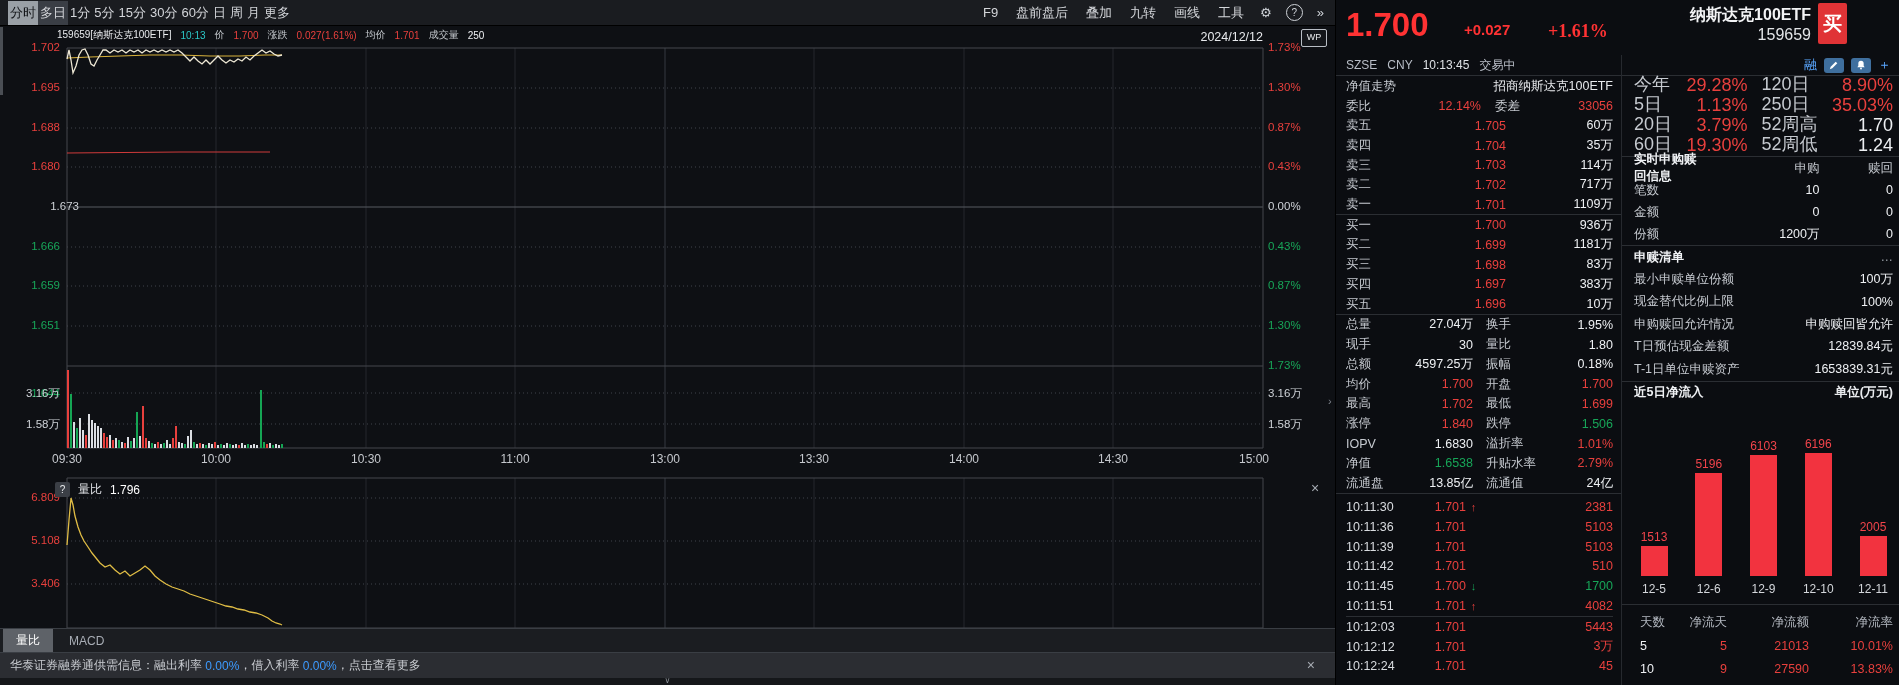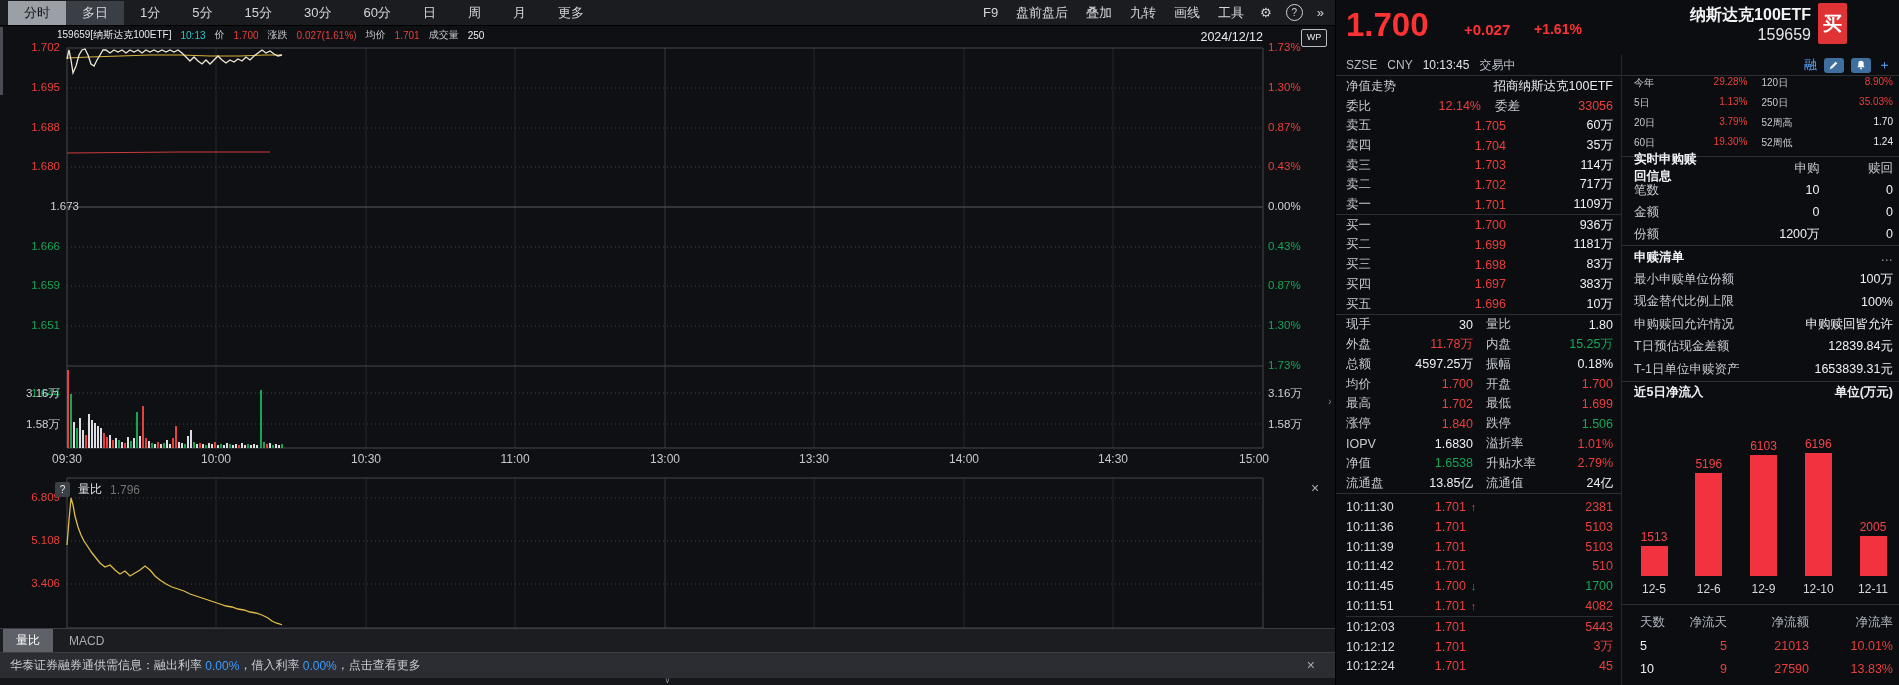--- a/index.html
+++ b/index.html
@@ -1,20 +1,20 @@
 <!DOCTYPE html>
 <html><head>
 <meta charset="utf-8">
 <style>
 html,body{margin:0;padding:0;background:#000;}
 .app{position:relative;width:1899px;height:685px;background:#0c0e12;font-family:"Liberation Sans","DejaVu Sans",sans-serif;color:#d8dadf;overflow:hidden;}
 
 .left{position:absolute;left:0;top:0;width:1335px;height:685px;background:#0e1014;}
 .topbar{position:absolute;top:0;left:0;width:1335px;height:26px;background:#1a1c20;display:flex;align-items:center;font-size:13px;border-bottom:1px solid #000;box-sizing:border-box;padding-left:8px;z-index:5;}
-.tb-tab{padding:3px 16px;color:#d4d6da;}
+.tb-tab{padding:3px 2px;color:#d4d6da;}
 .tb-tab.active{background:#9aa0a6;color:#121418;}
 .tb-tab.mode{background:#3a3e45;}
 .tb-right{margin-left:auto;display:flex;align-items:center;padding-right:4px;}
 .tb-tool{padding:3px 9px;color:#d4d6da;}
 .tb-ico{padding:3px 7px;color:#cfd3d8;font-size:13px;}
 .help-circle{display:inline-block;width:15px;height:15px;border:1px solid #cfd3d8;border-radius:50%;text-align:center;line-height:15px;font-size:10px;}
 .chart-header{position:absolute;top:28px;left:57px;display:flex;gap:9px;font-size:10px;align-items:center;z-index:3;white-space:nowrap;}
 .ch-name{color:#e9ebee;}
 .ch-time{color:#2cc8c8;}
 .ch-lbl{color:#c4c8cd;}
@@ -23,36 +23,36 @@
 .date-lbl{position:absolute;top:30px;left:1140px;width:123px;text-align:right;font-size:12.5px;color:#e7e9ec;z-index:3;}
 .wp-ico{position:absolute;left:1301px;top:29px;width:24px;height:16px;border:1px solid #b9bec5;border-radius:2px;font-size:9px;color:#e8eaec;text-align:center;line-height:15px;z-index:3;background:#14161a;}
 .alb{position:absolute;font-size:11.5px;z-index:2;}
 .alb.l{left:0;width:60px;text-align:right;}
 .alb.rt{left:1268px;width:62px;text-align:left;}
 .c-r{color:#e8403d;}.c-g{color:#17a558;}.c-w{color:#ced2d7;}
 .xlb{position:absolute;top:452px;font-size:12px;color:#c6c9ce;transform:translateX(-50%);z-index:2;}
 .sub-header{position:absolute;left:55px;top:481px;display:flex;gap:8px;align-items:center;font-size:12px;z-index:3;}
 .help-box{width:15px;height:15px;background:#3b3f46;color:#e8eaec;text-align:center;line-height:15px;font-size:10px;border-radius:2px;}
 .sub-name{color:#e3e5e9;}
-.sub-val{color:#737373;}
+.sub-val{color:#ffffff;}
 .sub-close{position:absolute;left:1307px;top:480px;width:16px;height:16px;color:#a7acb3;font-size:14px;text-align:center;line-height:16px;z-index:3;}
 .gutter{position:absolute;left:0;top:27px;width:3px;height:68px;background:#4a4e54;z-index:4;}
 .tabbar{position:absolute;top:628px;left:0;width:1335px;height:24px;background:#1b1d21;border-top:1px solid #3a3e44;display:flex;align-items:center;padding-left:3px;gap:3px;box-sizing:border-box;z-index:5;}
 .btab{padding:3px 13px;font-size:12px;color:#a8adb5;}
 .btab.active{background:#5e6268;color:#fff;}
 .notice{position:absolute;top:652px;left:0;width:1335px;height:26px;background:#2b2d32;border-top:1px solid #3a3e44;display:flex;align-items:center;padding-left:10px;font-size:12px;color:#c9ccd1;box-sizing:border-box;z-index:5;white-space:pre;}
 .blue{color:#3d9bff;}
 .notice-close{position:absolute;right:20px;top:4px;color:#a7acb3;font-size:14px;}
 .strip{position:absolute;top:678px;left:0;width:1335px;height:7px;background:#15171a;text-align:center;font-size:8px;line-height:6px;color:#8a8f96;z-index:5;}
 
 .right{position:absolute;left:1335px;top:0;width:564px;height:685px;background:#0b0d11;border-left:1px solid #000;box-sizing:border-box;}
 .rp-header{position:relative;height:55px;}
 .big-price{position:absolute;left:10px;top:6px;font-size:33px;font-weight:bold;color:#ff3233;}
 .big-chg{position:absolute;left:128px;top:21px;font-size:15px;font-weight:bold;color:#ff3233;}
-.big-pct{position:absolute;left:198px;top:21px;font-size:14px;font-weight:bold;color:#ff3233;}
+.big-pct{position:absolute;left:212px;top:21px;font-size:18px;font-weight:bold;color:#ff3233;font-family:Liberation Serif, serif;}
 .sec-name{position:absolute;right:88px;top:5px;font-size:16px;font-weight:bold;color:#f2f3f5;}
 .sec-code{position:absolute;right:88px;top:26px;font-size:16px;color:#e3e5e8;}
 .buy-btn{position:absolute;right:52px;top:3px;width:29px;height:41px;background:#e03336;color:#fff;font-size:19px;font-weight:bold;display:flex;align-items:center;justify-content:center;border-radius:2px;}
 .rp-body{position:absolute;top:55px;left:0;right:0;bottom:0;display:flex;}
 .qcol{width:285px;display:flex;flex-direction:column;padding:0 8px 0 10px;box-sizing:border-box;overflow:hidden;}
 .fcol{flex:1;border-left:1px solid #26292e;display:flex;flex-direction:column;padding:0 6px 0 12px;box-sizing:border-box;overflow:hidden;}
 .hr{height:1px;background:#2b2e33;flex:none;margin:0 -8px 0 -10px;}
 .fcol .hr{margin:0 -6px 0 -12px;}
 .lbl{color:#c6cad0;}
 .vr{color:#e8403d;}.vg{color:#17a558;}.vw{color:#eef0f3;}
@@ -75,21 +75,21 @@
 .sv2{flex:1;text-align:right;}
 .ticks{flex:1;display:flex;flex-direction:column;overflow:hidden;padding-top:3px;}
 .tk{height:19.8px;display:flex;align-items:center;font-size:12.5px;flex:none;}
 .tk .t{width:64px;color:#d8dbdf;}
 .tk .p{width:56px;text-align:right;}
 .tk .ar{width:15px;text-align:center;font-weight:bold;font-size:11px;}
 .tk .v{flex:1;text-align:right;}
 .fico{height:20px;display:flex;align-items:center;justify-content:flex-end;gap:7px;flex:none;padding-right:2px;}
 .fi-text{color:#5aa7ff;font-size:13px;}
 .fi-chip{width:20px;height:15px;background:#3f6f9e;border-radius:3px;display:flex;align-items:center;justify-content:center;}
-.fr{height:20px;display:flex;align-items:flex-start;font-size:10px;flex:none;}
+.fr{height:20px;display:flex;align-items:flex-end;font-size:18px;flex:none;}
 .pl1{width:48px;}
 .pv1{flex:1;text-align:right;}
 .pl2{width:66px;margin-left:14px;}
 .pv2{flex:1;text-align:right;}
 .sect{height:22px;display:flex;align-items:center;font-size:12.5px;flex:none;}
 .sect .ttl{font-weight:bold;color:#f0f2f5;flex:1;}
 .col-a{width:112px;text-align:right;}
 .col-b{flex:1;text-align:right;}
 .rtr{height:22px;display:flex;align-items:center;font-size:12.5px;flex:none;gap:36px;}
 .rtr .l{flex:1;}
@@ -412,30 +412,30 @@
             <span class="vr op">1.697</span>
             <span class="vw ov">383万</span>
           </div>
         <div class="or">
             <span class="lbl ol">买五</span>
             <span class="vr op">1.696</span>
             <span class="vw ov">10万</span>
           </div>
         <div class="hr"></div>
         <div class="st">
+            <span class="lbl sl1">总量</span>
+            <span class="vw sv1">27.04万</span>
+            <span class="lbl sl2">换手</span>
+            <span class="vw sv2">1.95%</span>
+          </div>
+        <div class="st">
             <span class="lbl sl1">现手</span>
             <span class="vw sv1">30</span>
             <span class="lbl sl2">量比</span>
             <span class="vw sv2">1.80</span>
-          </div>
-        <div class="st">
-            <span class="lbl sl1">外盘</span>
-            <span class="vr sv1">11.78万</span>
-            <span class="lbl sl2">内盘</span>
-            <span class="vg sv2">15.25万</span>
           </div>
         <div class="st">
             <span class="lbl sl1">总额</span>
             <span class="vw sv1">4597.25万</span>
             <span class="lbl sl2">振幅</span>
             <span class="vw sv2">0.18%</span>
           </div>
         <div class="st">
             <span class="lbl sl1">均价</span>
             <span class="vr sv1">1.700</span>

